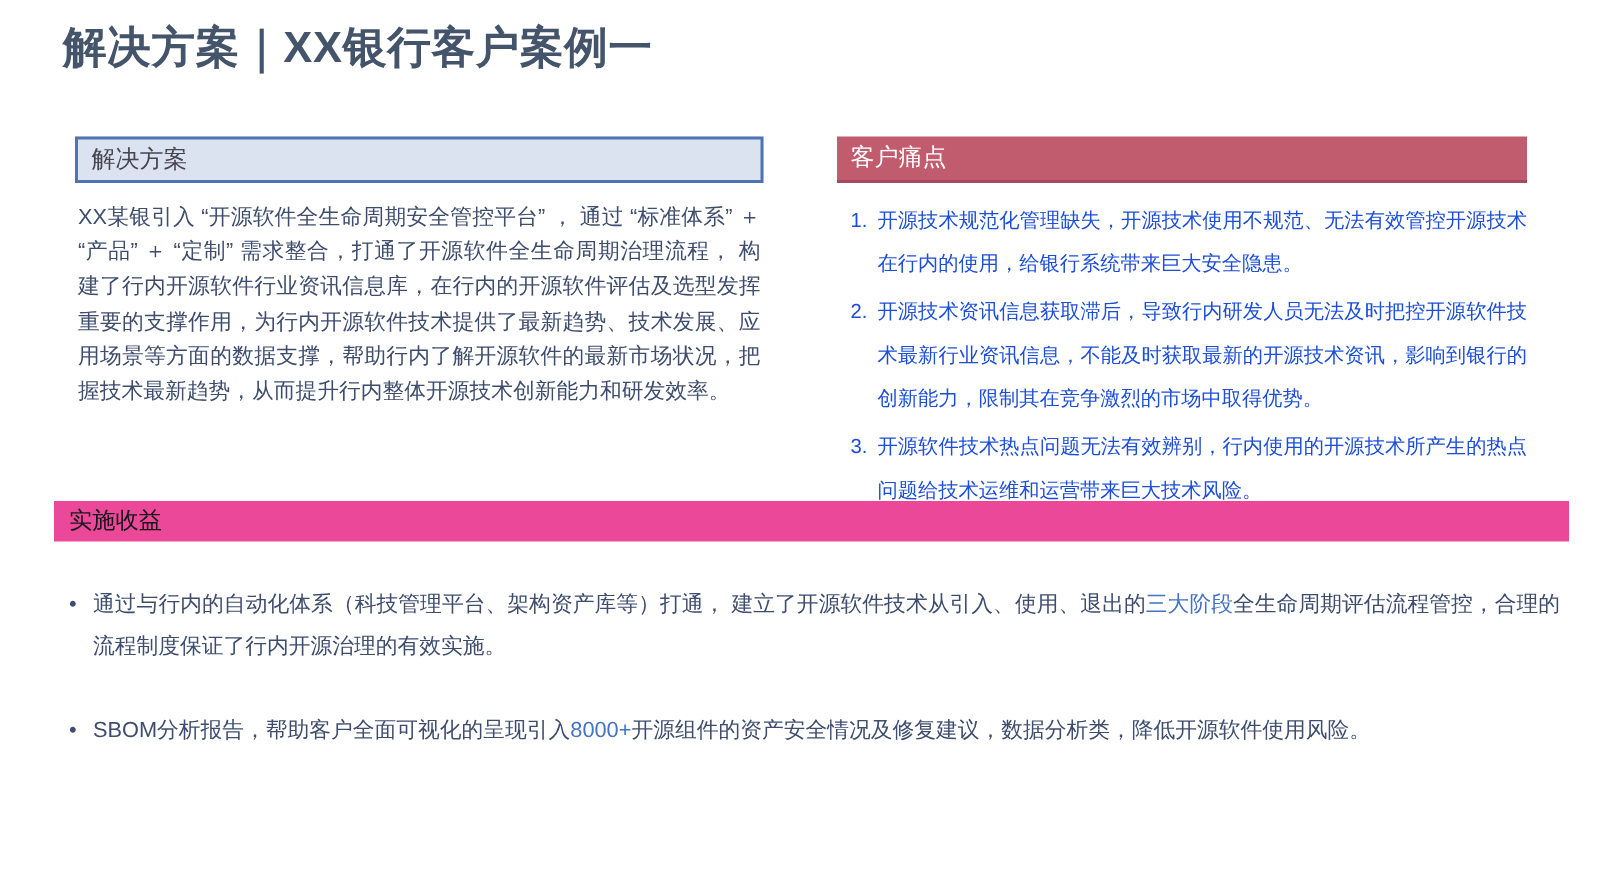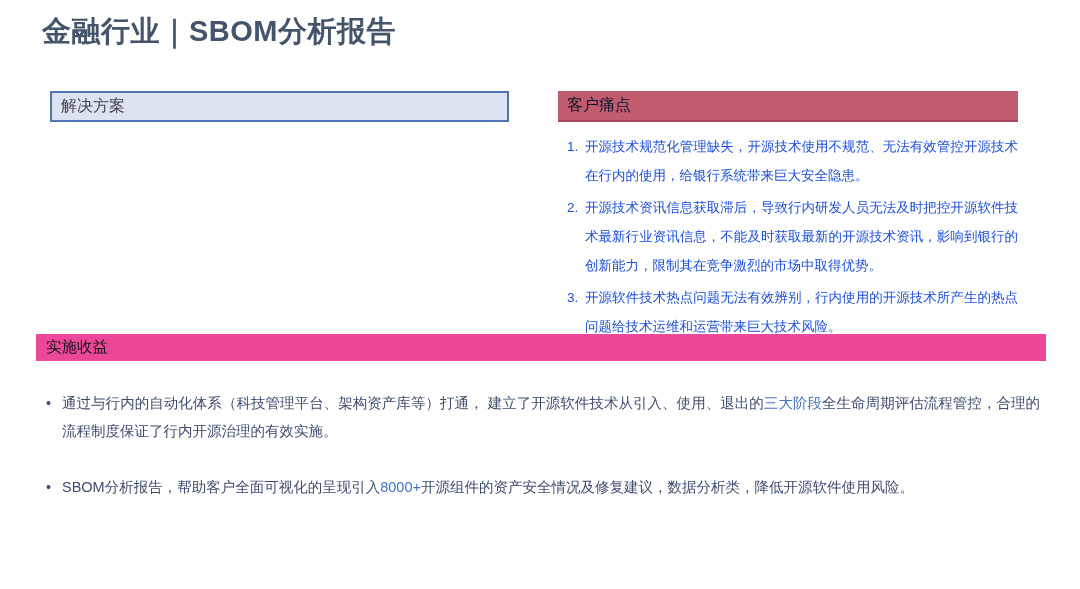--- a/index.html
+++ b/index.html
@@ -61,21 +61,21 @@
   .pain-header {
     box-sizing: border-box;
     height: 31px;
     background: #C05C6E;
     border-bottom: 2px solid #A54A5C;
     display: flex;
     align-items: center;
     padding-left: 9px;
     font-family: "Liberation Serif", serif;
     font-size: 16px;
-    color: #0f172a;
+    color: #ffffff;
     text-align: right;
   }
   .pain-list {
     margin: 10px 0 0 0;
     padding-left: 24px;
     font-size: 13.5px;
     line-height: 29px;
     color: #1d4ed8;
     text-align: justify;
   }
@@ -125,26 +125,27 @@
   }
   .hl {
     color: #4472C4;
   }
 </style>
 </head>
 <body>
 
 <div class="slide">
 
-  <h1 class="page-title">金融行业｜SBOM分析报告</h1>
+  <h1 class="page-title">解决方案｜XX银行客户案例一</h1>
 
   <section class="solution-section">
     <div class="solution-header">
       <span>解决方案</span>
     </div>
+    <p class="solution-body">XX某银引入 “开源软件全生命周期安全管控平台” ， 通过 “标准体系” ＋ “产品” ＋ “定制” 需求整合，打通了开源软件全生命周期治理流程， 构建了行内开源软件行业资讯信息库，在行内的开源软件评估及选型发挥重要的支撑作用，为行内开源软件技术提供了最新趋势、技术发展、应用场景等方面的数据支撑，帮助行内了解开源软件的最新市场状况，把握技术最新趋势，从而提升行内整体开源技术创新能力和研发效率。</p>
   </section>
 
   <section class="pain-section">
     <div class="pain-header">
       <span>客户痛点</span>
     </div>
     <ol class="pain-list">
       <li>开源技术规范化管理缺失，开源技术使用不规范、无法有效管控开源技术在行内的使用，给银行系统带来巨大安全隐患。</li>
       <li>开源技术资讯信息获取滞后，导致行内研发人员无法及时把控开源软件技术最新行业资讯信息，不能及时获取最新的开源技术资讯，影响到银行的创新能力，限制其在竞争激烈的市场中取得优势。</li>
       <li>开源软件技术热点问题无法有效辨别，行内使用的开源技术所产生的热点问题给技术运维和运营带来巨大技术风险。</li>

